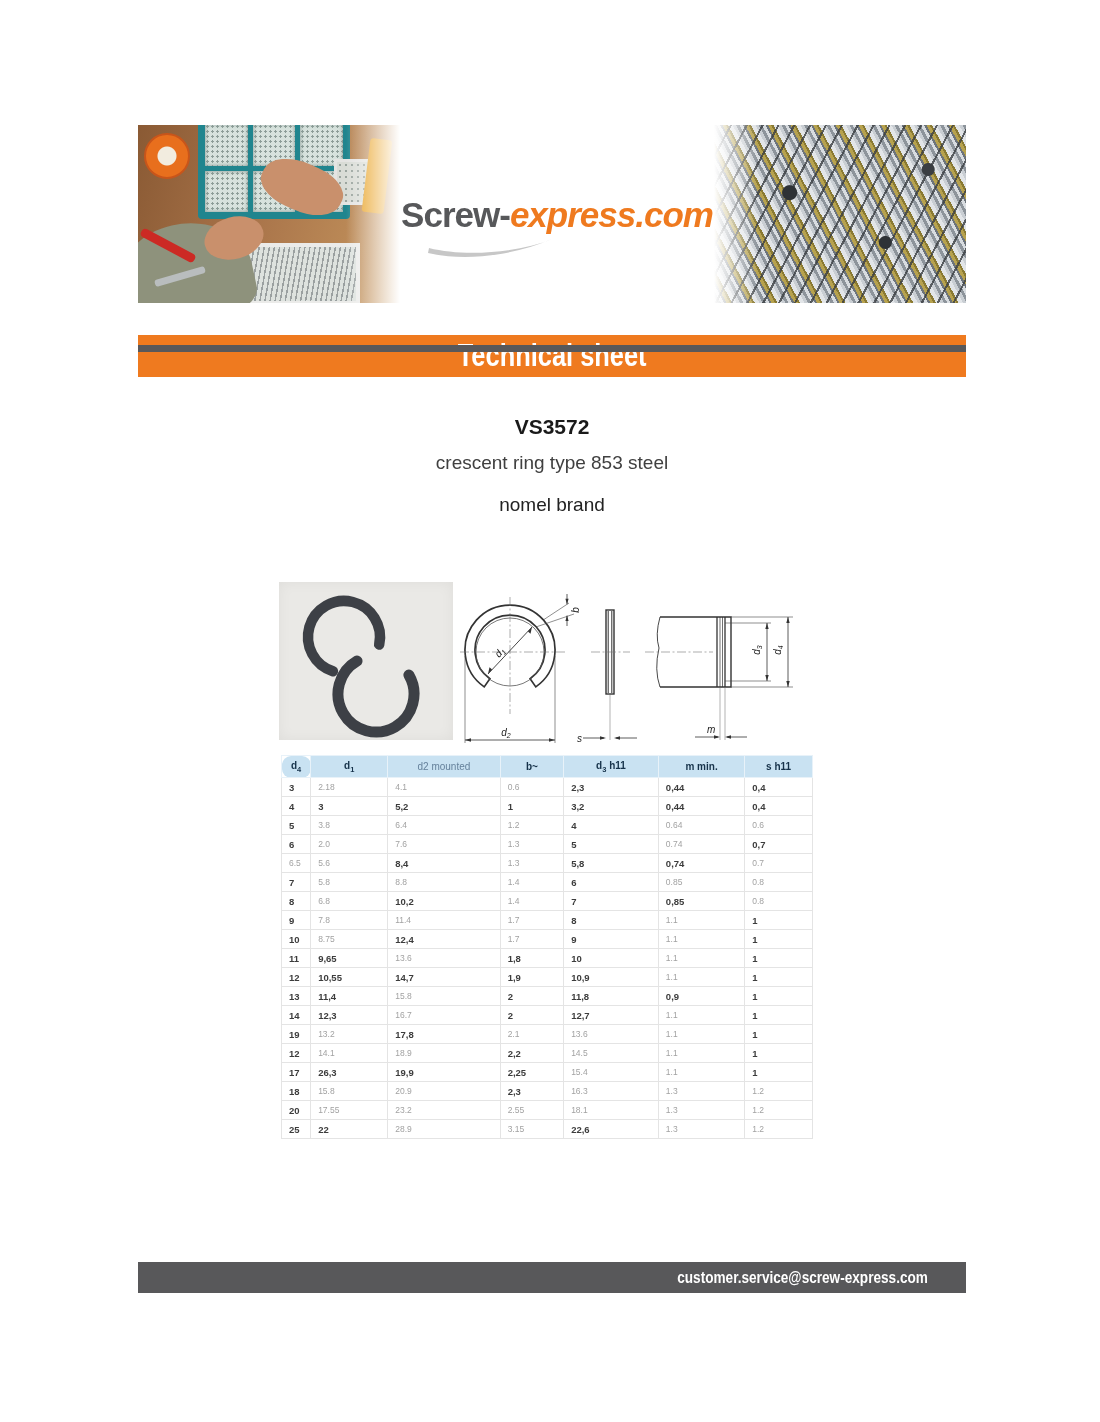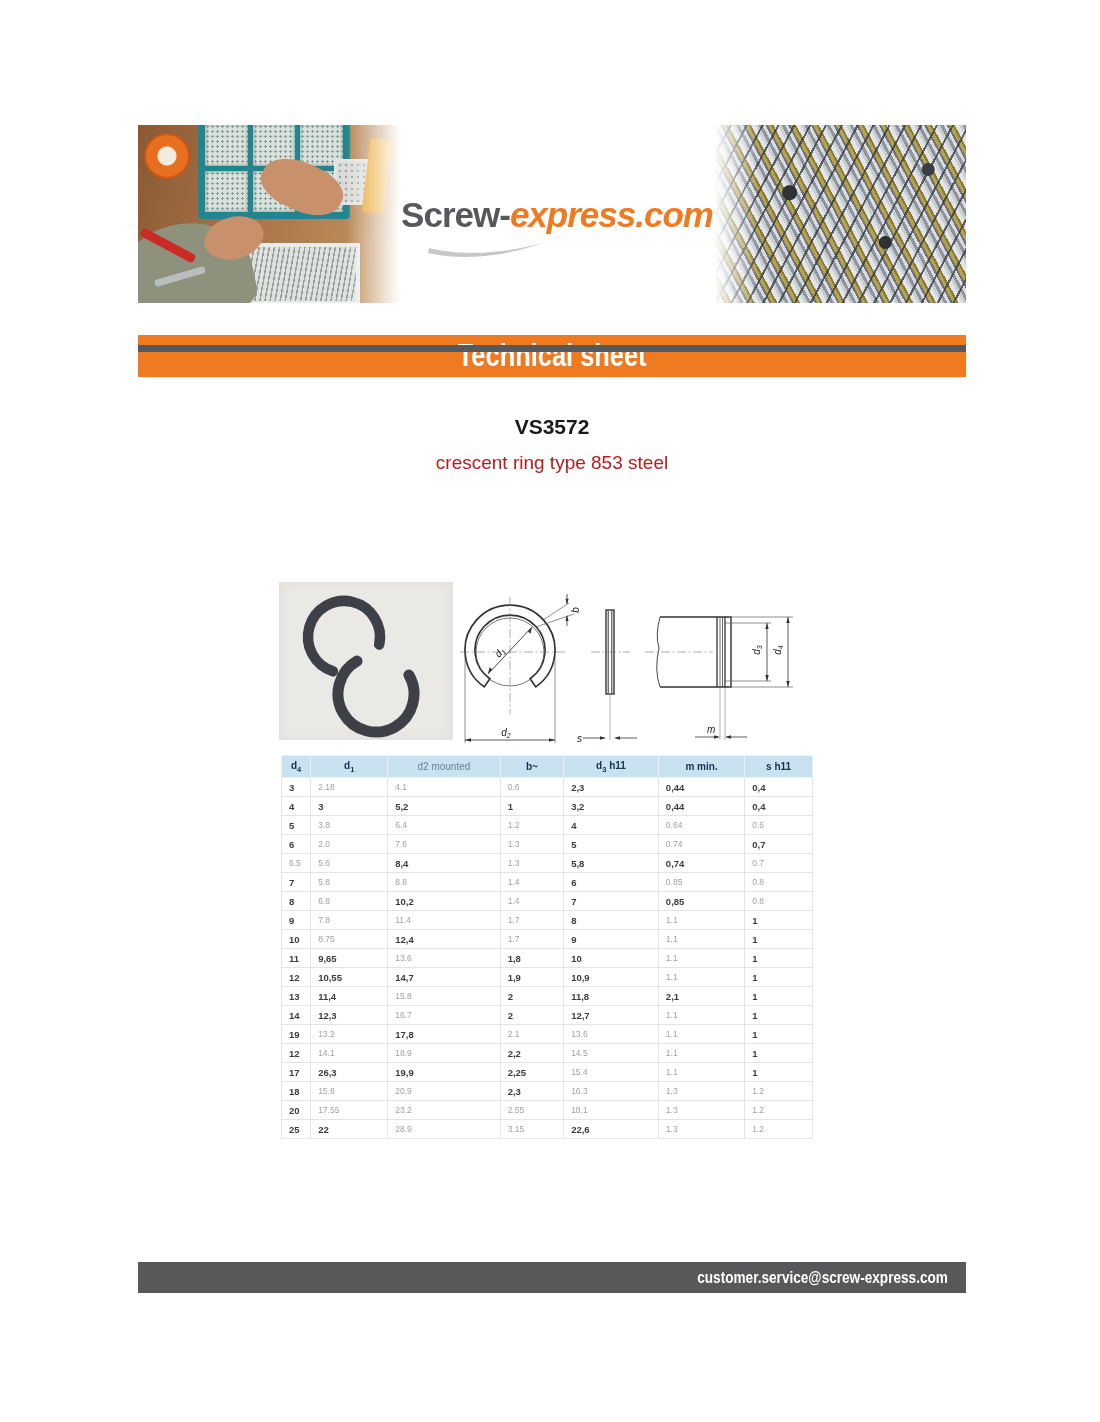--- a/index.html
+++ b/index.html
@@ -51,21 +51,21 @@
   
   .banner { position:absolute; left:138px; top:303px; width:828px; height:42px; background:#ef7a1f;
     display:flex; align-items:center; justify-content:center;margin-top:32px; }
   .banner-text { color:#fff; font-weight:bold; font-size:31px; letter-spacing:0px; transform:scaleX(0.82); }
   .gray-strip { position:absolute; left:138px; top:345px; width:828px; height:7px; background:#58585a; }
 
   
   .product-code { position:absolute; left:138px; top:403px; width:828px; text-align:center;
     font-size:21px; font-weight:bold; color:#1a1a1a;margin-top:12px; }
   .product-name { position:absolute; left:138px; top:452px; width:828px; text-align:center;
-    font-size:19px; color:#b91c1c; }
+    font-size:19px; color:#404040; }
   .product-brand { position:absolute; left:138px; top:494px; width:828px; text-align:center;
     font-size:19px; color:#222; }
 
   
   .photo-panel { position:absolute; left:279px; top:582px; width:174px; height:158px; background:#eae9e6;
     box-shadow:inset 0 0 14px rgba(0,0,0,0.05); }
 
   
   .drawing { position:absolute; left:455px; top:590px; width:350px; height:160px; }
   .drawing text { font-family:"Liberation Sans", sans-serif; font-style:italic; fill:#222; }
@@ -76,21 +76,21 @@
   .spec-table th { background:#c9e2f2; color:#16324a; font-size:10px; font-weight:bold;
     height:22px; border:1px solid #e8f2f9; text-align:center; }
   .spec-table th.muted { color:#65819b; font-weight:normal; }
   .spec-table th sub { font-size:7.5px; }
   .spec-table td { height:19px; border:1px solid #e4e4e4; padding:1px 7px; text-align:left; background:#fff; }
   .spec-table td.strong { color:#3c3c3c; font-weight:bold; font-size:9.5px; }
   .spec-table td.light { color:#a2a2a2; font-weight:normal; font-size:8.5px; }
 
   
   .footer { position:absolute; left:138px; top:1262px; width:828px; height:31px; background:#58585a;
-    display:flex; align-items:center; justify-content:flex-end; padding-right:18px; }
+    display:flex; align-items:center; justify-content:flex-end; padding-right:38px; }
   .footer-email { color:#fff; font-weight:bold; font-size:16px; transform:scaleX(0.85); transform-origin:right center; }
 </style>
 </head>
 <body>
 
 <div class="page">
 
   <div class="header">
     <div class="photo-left">
       <div class="box1">
@@ -127,20 +127,21 @@
     </div>
   </div>
 
   <div class="banner">
     <span class="banner-text">Technical sheet</span>
   </div>
   <div class="gray-strip"></div>
 
   <div class="product-code">VS3572</div>
   <div class="product-name">crescent ring type 853 steel</div>
+  <div class="product-brand">nomel brand</div>
 
   <div class="photo-panel">
     <svg width="174" height="158" viewBox="0 0 174 158">
       <path d="M53.9 89.2 A36 36 0 1 1 100.2 62.5" fill="none" stroke="#3d4046" stroke-width="10.5" stroke-linecap="round"></path>
       <path d="M129.9 93 A38 38 0 1 1 78 79.1" fill="none" stroke="#3d4046" stroke-width="11" stroke-linecap="round"></path>
     </svg>
   </div>
 
   <svg class="drawing" viewBox="0 0 350 160">
 
@@ -207,21 +208,21 @@
     <line x1="240" y1="147" x2="263" y2="147" stroke="#333" stroke-width="0.8"></line>
     <polygon points="265,147 259,145.3 259,148.7" fill="#333"></polygon>
     <line x1="272" y1="147" x2="292" y2="147" stroke="#333" stroke-width="0.8"></line>
     <polygon points="270,147 276,145.3 276,148.7" fill="#333"></polygon>
     <text x="252" y="143" font-size="10">m</text>
   </svg>
 
   <table class="spec-table">
     <thead>
       <tr id="hdr-row">
-          <th style="width: 28px;">d<sub>4</sub></th>
+          <th style="width: 28px; border-radius: 9px;">d<sub>4</sub></th>
           <th style="width: 74px;">d<sub>1</sub></th>
           <th class="muted" style="width: 108px;">d2 mounted</th>
           <th style="width: 61px;">b~</th>
           <th style="width: 91px;">d<sub>3</sub> h11</th>
           <th style="width: 83px;">m min.</th>
           <th style="width: 65px;">s h11</th>
         </tr>
     </thead>
     <tbody id="tbl-body">
         <tr>
@@ -322,21 +323,21 @@
           <td class="strong">10,9</td>
           <td class="light">1.1</td>
           <td class="strong">1</td>
         </tr>
         <tr>
           <td class="strong">13</td>
           <td class="strong">11,4</td>
           <td class="light">15.8</td>
           <td class="strong">2</td>
           <td class="strong">11,8</td>
-          <td class="strong">2,1</td>
+          <td class="strong">0,9</td>
           <td class="strong">1</td>
         </tr>
         <tr>
           <td class="strong">14</td>
           <td class="strong">12,3</td>
           <td class="light">16.7</td>
           <td class="strong">2</td>
           <td class="strong">12,7</td>
           <td class="light">1.1</td>
           <td class="strong">1</td>

